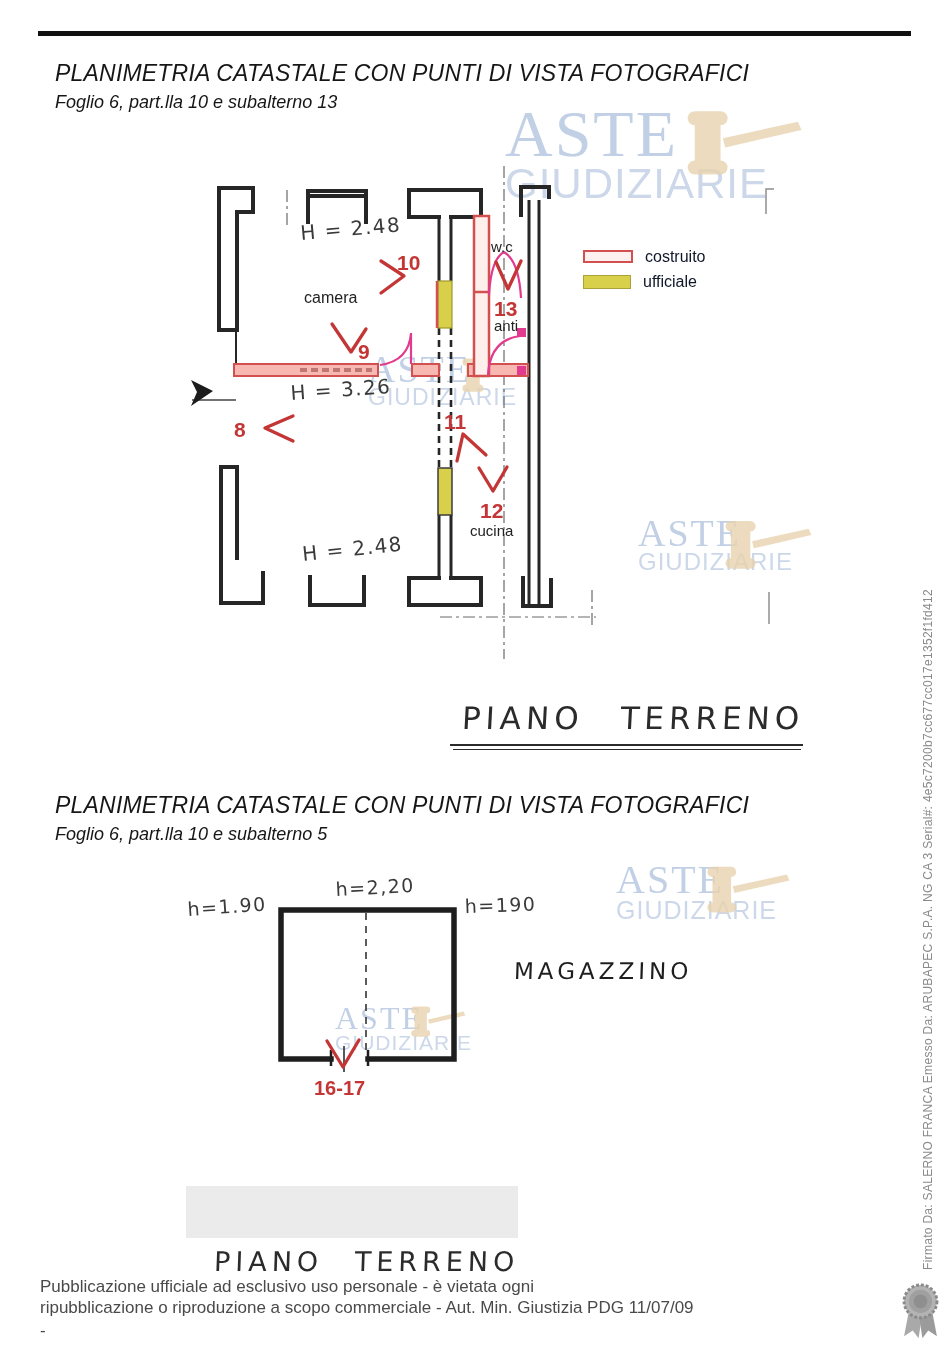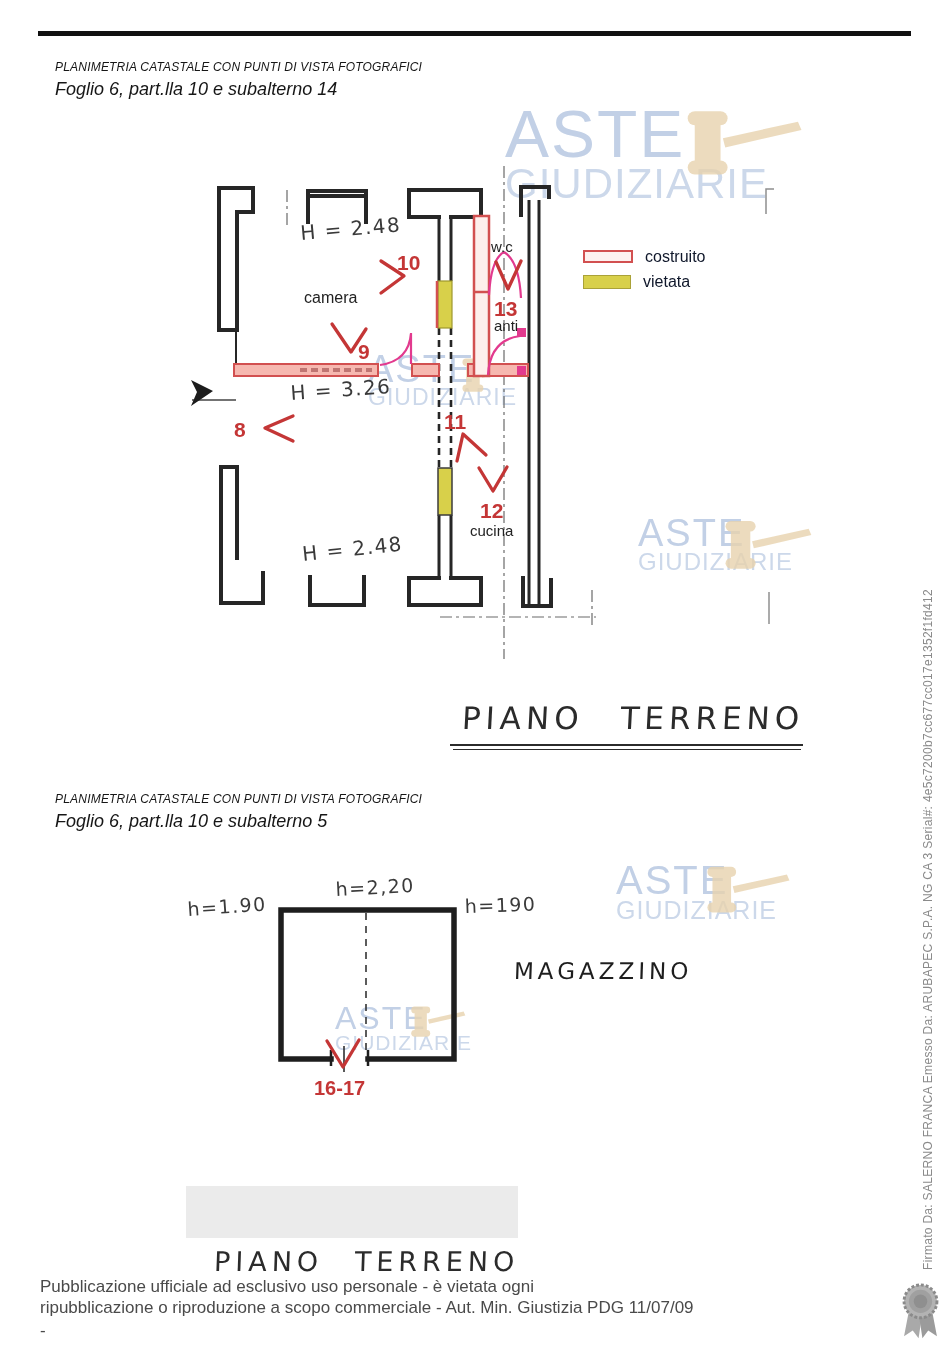--- a/index.html
+++ b/index.html
@@ -4,26 +4,26 @@
 <style>
   html,body{margin:0;padding:0;background:#888;}
   .page{position:relative;width:951px;height:1345px;margin:0 auto;background:#ffffff;
         font-family:"Liberation Sans",sans-serif;overflow:hidden;}
 
   .topbar{position:absolute;left:38px;top:31px;width:873px;height:5px;background:#111;}
 
   .title-block{position:absolute;z-index:4;color:#161616;}
   .tb1{left:55px;top:60px;}
   .tb2{left:55px;top:792px;}
-  .title-line1{font-style:italic;font-size:12px;letter-spacing:.2px;white-space:nowrap;}
+  .title-line1{font-style:italic;font-size:23px;letter-spacing:.2px;white-space:nowrap;}
   .title-line2{font-style:italic;font-size:18px;margin-top:5px;white-space:nowrap;}
 
   
   .wm{position:absolute;z-index:1;line-height:.92;white-space:nowrap;}
-  .wm .t1{display:block;color:#c2d0e6;letter-spacing:2px;}
+  .wm .t1{display:block;color:#c2d0e6;letter-spacing:2px;font-family:Liberation Serif, serif;}
   .wm .t2{display:block;color:#ccd8ea;letter-spacing:1px;}
   .gavel{position:absolute;opacity:.8;}
 
   .wm-url{position:absolute;left:150px;top:1178px;z-index:1;font-size:57px;letter-spacing:0px;
           color:#fff;-webkit-text-stroke:2px #a6a6a6;text-shadow:0 0 1px #b5b5b5;white-space:nowrap;}
   .gray-band{position:absolute;left:186px;top:1186px;width:332px;height:52px;background:#ebebeb;z-index:0;}
 
   
   .plan{position:absolute;z-index:2;}
   .plan1{left:185px;top:160px;}
@@ -79,21 +79,21 @@
 </style>
 </head>
 <body>
 
 <div class="page">
 
   <div class="topbar"></div>
 
   <div class="title-block tb1">
     <div class="title-line1">PLANIMETRIA CATASTALE CON PUNTI DI VISTA FOTOGRAFICI</div>
-    <div class="title-line2">Foglio 6, part.lla 10 e subalterno 14</div>
+    <div class="title-line2">Foglio 6, part.lla 10 e subalterno 13</div>
   </div>
 
   <div class="wm" style="left:505px;top:104px;">
     <span class="t1" style="font-size:66px;">ASTE</span>
     <svg class="gavel" style="left:178px;top:6px;width:122px;" viewBox="0 0 104 56">
       <g fill="#e8d3ae">
         <rect x="10" y="5" width="22" height="46" rx="6"></rect>
         <rect x="4" y="1" width="34" height="12" rx="6"></rect>
         <rect x="4" y="43" width="34" height="12" rx="6"></rect>
         <polygon points="34,24 98,10 101,17 36,32"></polygon>
@@ -195,21 +195,21 @@
     <text class="hand" transform="translate(303,561) rotate(-6)">H = 2.48</text>
   </svg>
 
   <div class="legend">
     <div class="legend-row">
       <span class="sw sw-costruito"></span>
       <span>costruito</span>
     </div>
     <div class="legend-row">
       <span class="sw sw-demolito"></span>
-      <span>vietata</span>
+      <span>ufficiale</span>
     </div>
   </div>
 
   <div class="caption cap1">PIANO TERRENO</div>
   <div class="cap-rule rule1"></div>
   <div class="cap-rule rule2"></div>
 
   <div class="title-block tb2">
     <div class="title-line1">PLANIMETRIA CATASTALE CON PUNTI DI VISTA FOTOGRAFICI</div>
     <div class="title-line2">Foglio 6, part.lla 10 e subalterno 5</div>

